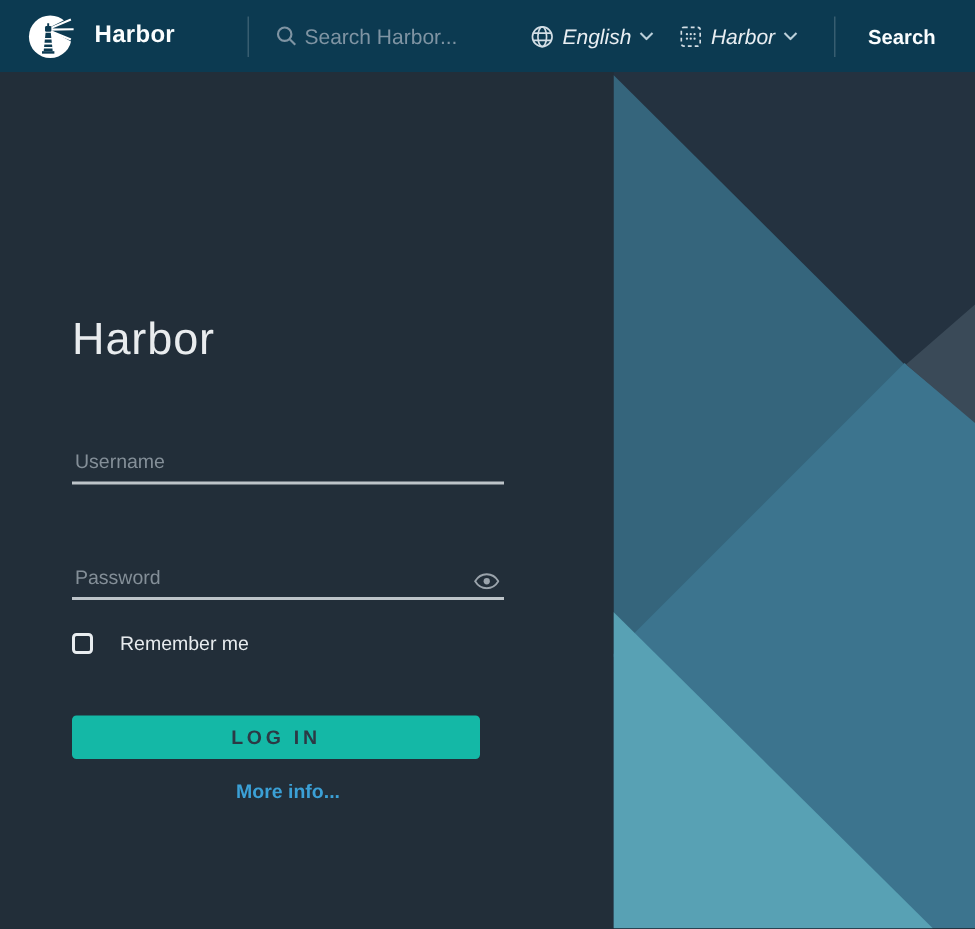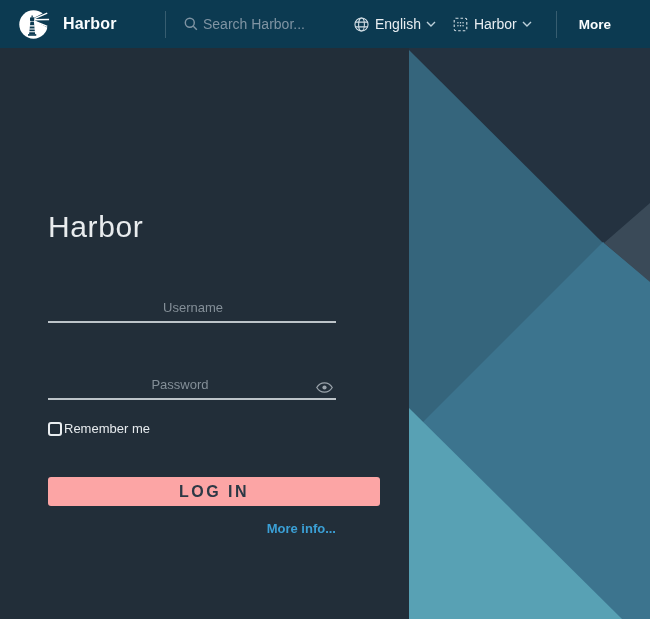--- a/index.html
+++ b/index.html
@@ -57,20 +57,21 @@
   .search-input::placeholder { color: #7f94a3; opacity: 1; }
   .nav-right {
     display: flex;
     align-items: center;
   }
   .nav-dropdown {
     display: flex;
     align-items: center;
     gap: 5px;
     cursor: pointer;
+    font-style: italic;
   }
   .nav-dropdown-label {
     color: #e9eef2;
     font-size: 14px;
     font-weight: 400;
   }
   .dd-lang { margin-right: 16px; }
   .dd-theme { margin-right: 24px; }
   .about-link {
     margin: 0 42px 0 22px;
@@ -118,73 +119,72 @@
   .field-password { margin-top: 24px; }
   .field input {
     width: 100%;
     background: transparent;
     border: none;
     outline: none;
     color: #ec4899;
     font-size: 13px;
     font-family: "Liberation Sans", sans-serif;
     padding: 2px 0 6px 2px;
-    text-align: center;
   }
   .field input::placeholder { color: #848f98; opacity: 1; }
   .field-password input { padding-right: 26px; margin-top: 28px; }
   .eye-toggle {
     position: absolute;
     right: 3px;
     bottom: 5px;
     cursor: pointer;
     line-height: 0;
   }
 
   .remember-row {
     margin-top: 21px;
     display: flex;
     align-items: center;
-    gap: 2px;
+    gap: 18px;
   }
   .checkbox {
     width: 14px;
     height: 14px;
     border: 2px solid #e9edf0;
     border-radius: 3px;
     background: transparent;
     cursor: pointer;
     flex-shrink: 0;
   }
   .remember-label {
     color: #e7ebee;
     font-size: 13px;
     cursor: pointer;
   }
 
   .login-button {
     display: block;
     margin-top: 41px;
-    width: 332px;
+    width: 272px;
     height: 29px;
-    background: #fca5a5;
+    background: #14b8a6;
     border: none;
     border-radius: 3px;
     color: #2c3945;
-    font-size: 16px;
+    font-size: 13px;
     font-weight: 700;
     letter-spacing: 2.5px;
     font-family: "Liberation Sans", sans-serif;
     cursor: pointer;
   }
 
   .more-info-row {
     width: 288px;
     margin-top: 13px;
-    text-align: right;
+    text-align: center;
   }
   .more-info-link {
     color: #3ba0d6;
     font-size: 13px;
     font-weight: 600;
     text-decoration: none;
     cursor: pointer;
   }
 </style>
 </head>
@@ -251,21 +251,21 @@
       <span class="nav-dropdown-label">Harbor</span>
       <span style="line-height:0;">
         <svg width="10" height="6" viewBox="0 0 10 6" fill="none" stroke="#bcd0da" stroke-width="1.4">
           <path d="M1 1 L5 5 L9 1"></path>
         </svg>
       </span>
     </div>
 
     <div class="nav-divider"></div>
 
-    <a class="about-link" href="#">More</a>
+    <a class="about-link" href="#">Search</a>
   </div>
 </header>
 
 <div class="main">
 
   <div class="login-panel">
     <div class="login-form">
       <h1 class="login-title">Harbor</h1>
 
       <div class="field field-username">

